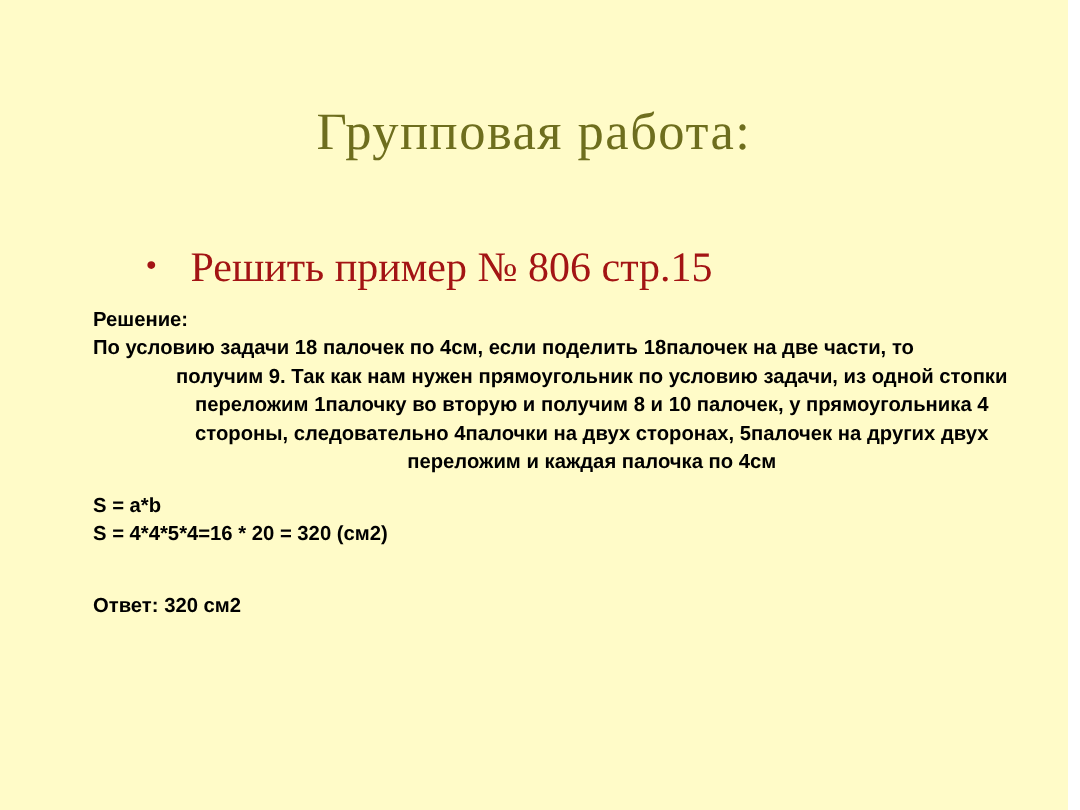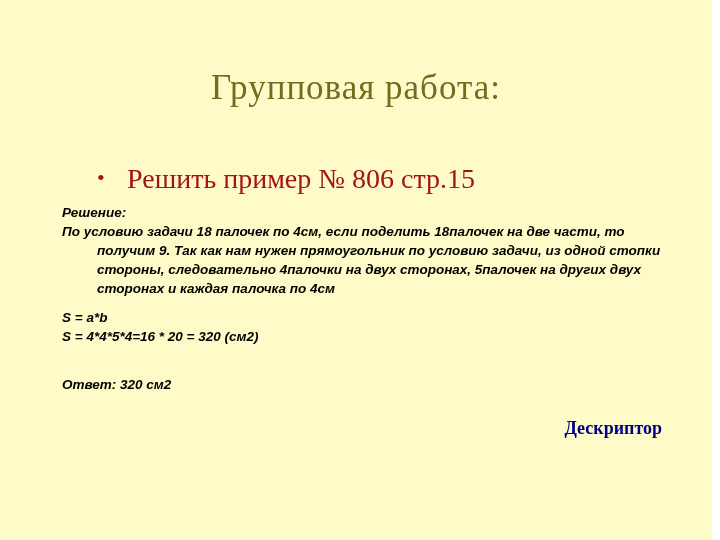--- a/index.html
+++ b/index.html
@@ -44,22 +44,22 @@
   .solution {
     position: absolute;
     top: 203px;
     left: 62px;
     width: 630px;
     color: #000000;
     font-size: 13.5px;
     font-weight: 700;
     line-height: 19px;
   }
-  .line { white-space: nowrap; font-style: italic; }
-  .line.indent { padding-left: 35px; }
+  .line { white-space: nowrap; }
+  .line.indent { padding-left: 35px; text-align: center; }
   .line.gap-top { margin-top: 10px; }
   .line.blank { height: 19px; }
   .descriptor {
     position: absolute;
     top: 416px;
     right: 50px;
     text-align: right;
     color: #000082;
     font-family: "Liberation Serif", serif;
     font-weight: 700;
@@ -76,25 +76,25 @@
   <h1 class="title">Групповая работа:</h1>
 
   <div class="bullet-row">
     <span class="bullet-marker">•</span><span>Решить пример № 806 стр.15</span>
   </div>
 
   <div class="solution">
     <div class="line">Решение:</div>
     <div class="line">По условию задачи 18 палочек по 4см, если поделить 18палочек на две части, то</div>
     <div class="line indent">получим 9. Так как нам нужен прямоугольник по условию задачи, из одной стопки</div>
+    <div class="line indent">переложим 1палочку во вторую и получим 8 и 10 палочек, у прямоугольника 4</div>
     <div class="line indent">стороны, следовательно 4палочки на двух сторонах, 5палочек на других двух</div>
-    <div class="line indent">сторонах и каждая палочка по 4см</div>
+    <div class="line indent">переложим и каждая палочка по 4см</div>
     <div class="line gap-top">S = a*b</div>
     <div class="line">S = 4*4*5*4=16 * 20 = 320 (см2)</div>
     <div class="line blank"></div>
     <div class="line gap-top">Ответ: 320 см2</div>
   </div>
 
   <div class="descriptor">
-    <div>Дескриптор</div>
   </div>
 
 </div>
 
 </body></html>

